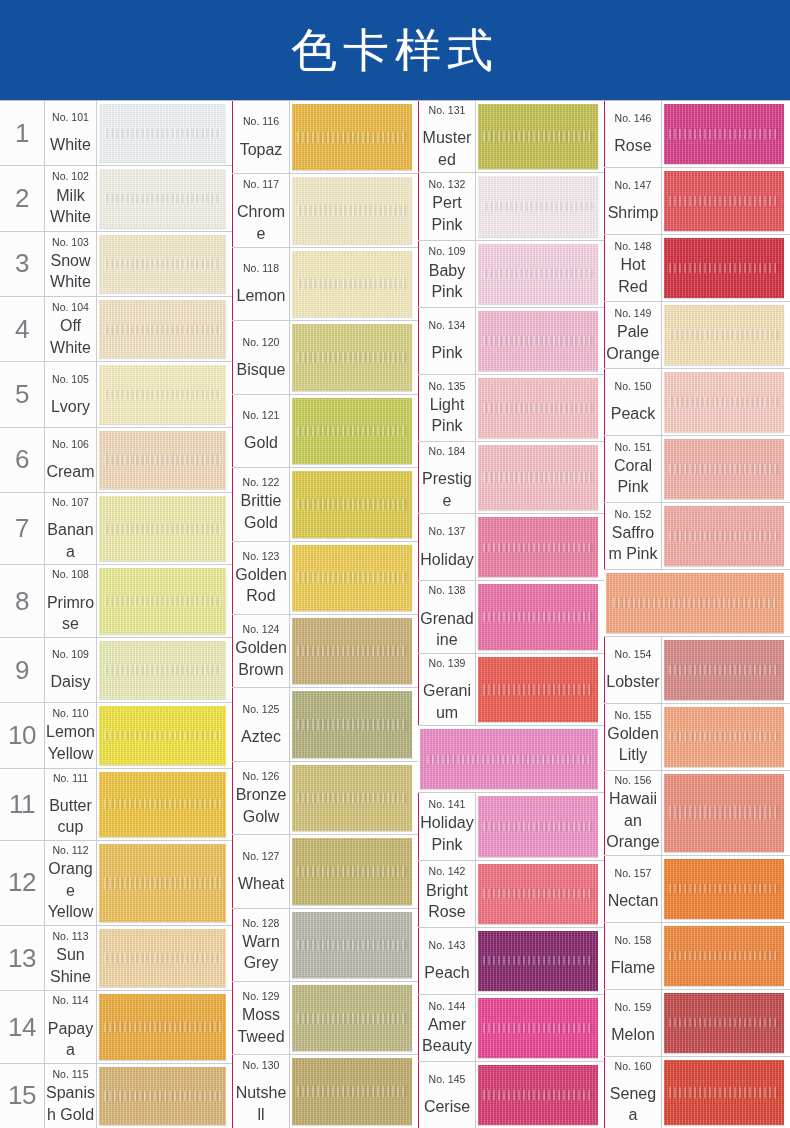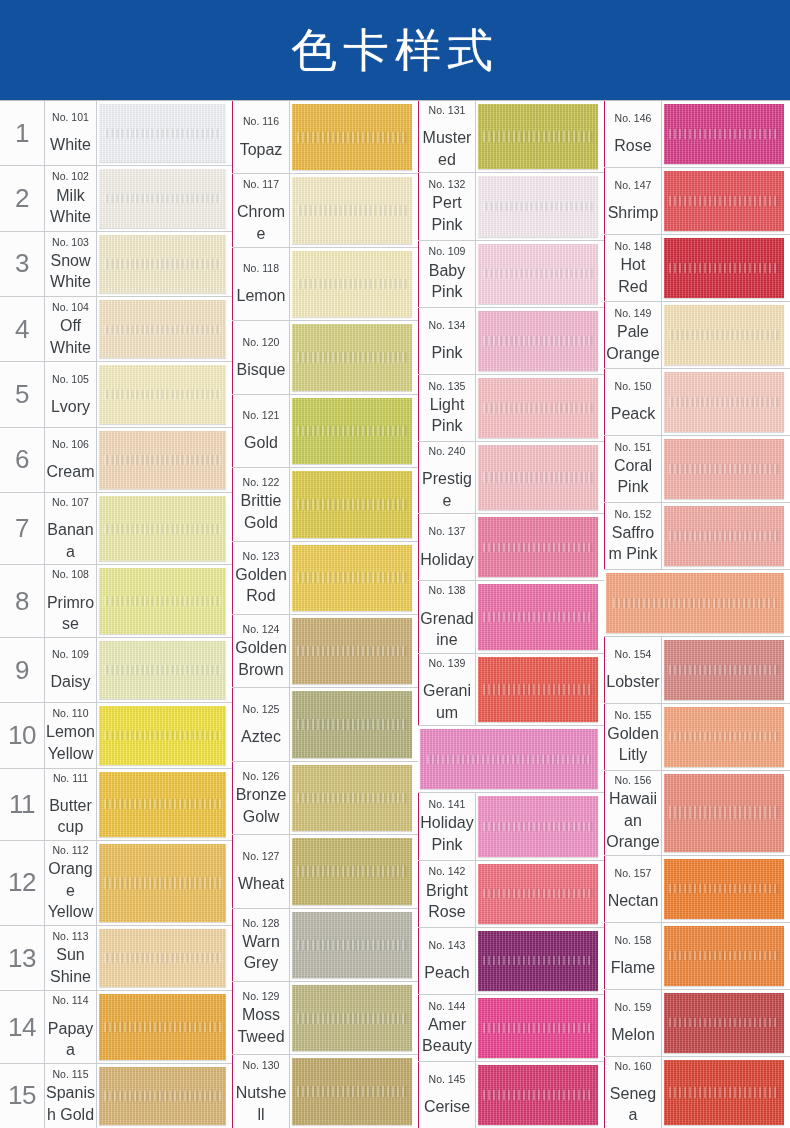--- a/index.html
+++ b/index.html
@@ -505,21 +505,21 @@
           <div class="label-cell">
             <div class="lbl-code">No. 135</div>
             <div class="lbl-name">Light Pink</div>
           </div>
           <div class="swatch-wrap">
             <div class="swatch" style="background: rgb(251, 195, 200);"></div>
           </div>
         </div>
         <div class="row">
           <div class="label-cell">
-            <div class="lbl-code">No. 240</div>
+            <div class="lbl-code">No. 184</div>
             <div class="lbl-name gap">Prestige</div>
           </div>
           <div class="swatch-wrap">
             <div class="swatch" style="background: rgb(249, 195, 201);"></div>
           </div>
         </div>
         <div class="row">
           <div class="label-cell">
             <div class="lbl-code">No. 137</div>
             <div class="lbl-name gap">Holiday</div>

